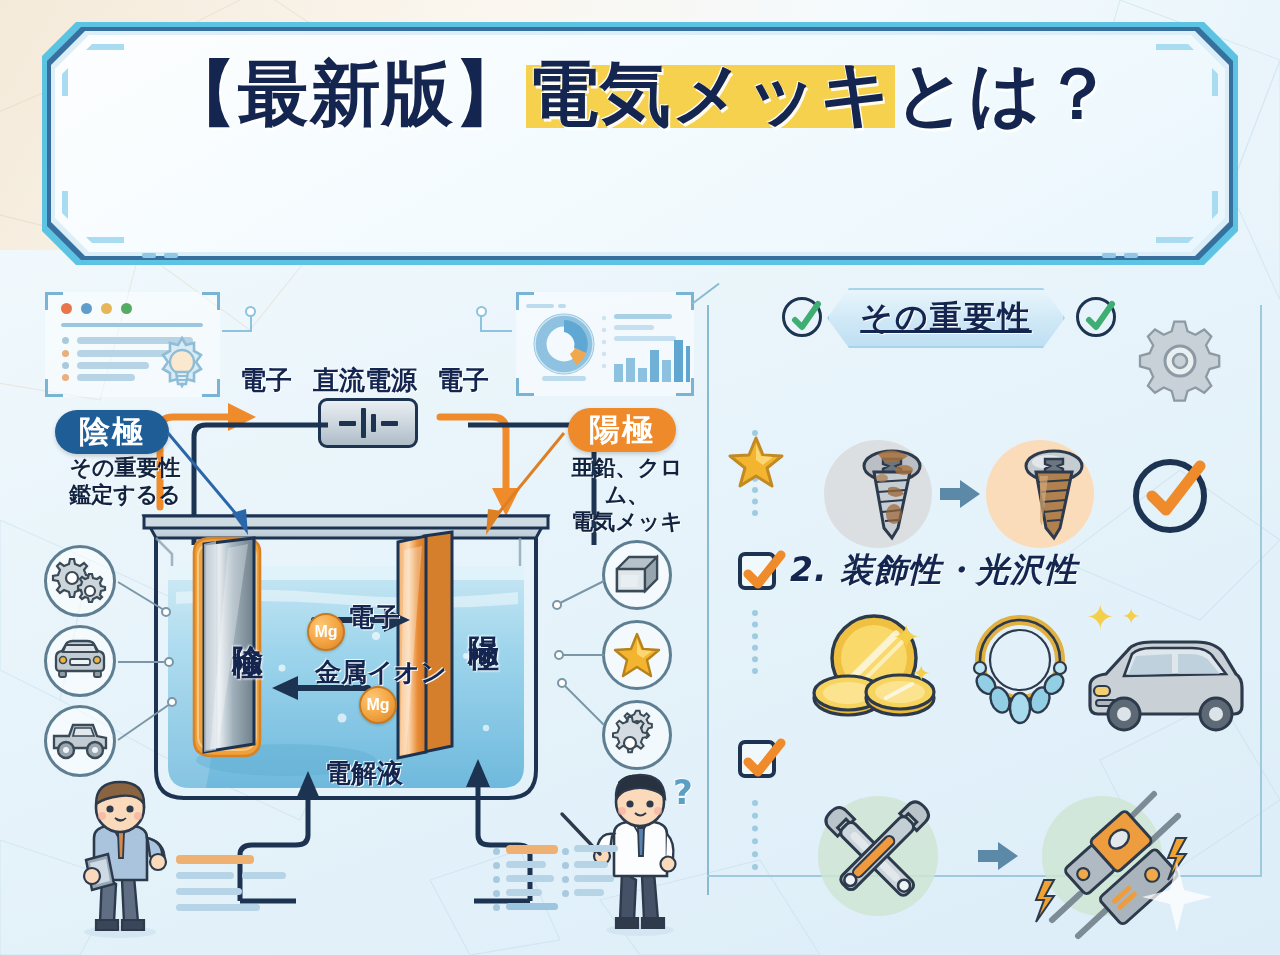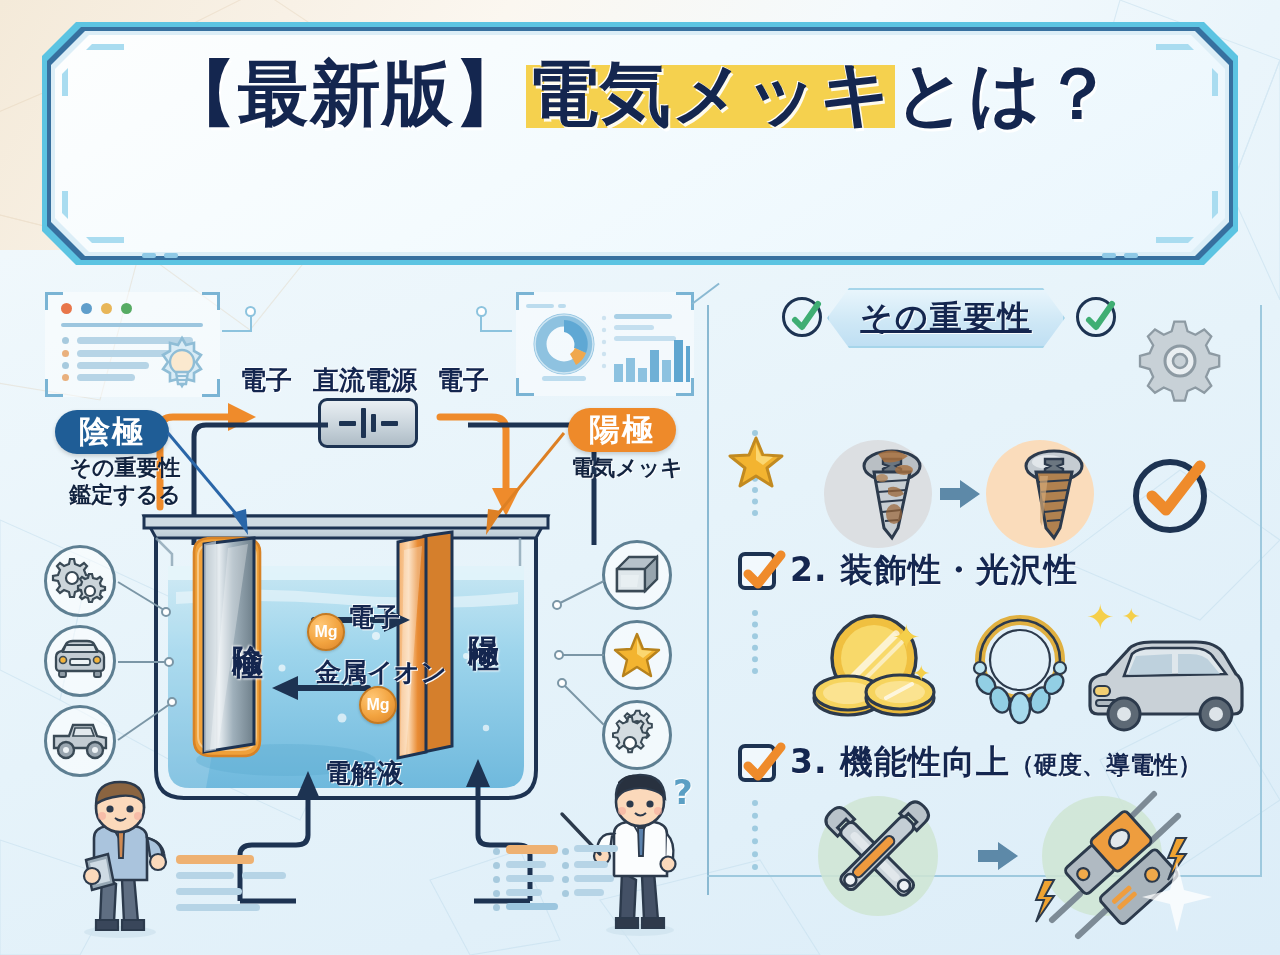--- a/index.html
+++ b/index.html
@@ -453,20 +453,21 @@
     <div>その重要性</div>
     <div>鑑定するる</div>
   </div>
   <svg style="position:absolute; left:166px; top:425px;" width="110" height="120">
     <path d="M2,8 L76,96" stroke="#2a66a8" stroke-width="3" fill="none"></path>
     <path d="M66,88 L82,110 L80,84 Z" fill="#2a66a8"></path>
   </svg>
 
   <div class="pill" id="pill-anode">陽極</div>
   <div class="cap" style="left:552px; top:455px; width:150px; text-align:center;">
+    <div>亜鉛、クロム、</div>
     <div>電気メッキ</div>
   </div>
   <svg style="position:absolute; left:460px; top:425px;" width="110" height="120">
     <path d="M104,8 L32,96" stroke="#dd8024" stroke-width="3" fill="none"></path>
     <path d="M42,86 L26,110 L28,84 Z" fill="#dd8024"></path>
   </svg>
 
   <div class="icon-circle" style="left:44px; top:545px; width:72px; height:72px;">
     <svg width="54" height="50">
       <g fill="#ccd5da" stroke="#3a4a56" stroke-width="2.2">
@@ -703,21 +704,21 @@
       <path d="M49,79 L62,78"></path>
     </g>
     <path d="M42,34 L50,34 L44,84 L42,80 Z" fill="#d3a877" opacity=".7"></path>
   </svg>
 
   <svg style="position:absolute; left:1126px; top:450px;" width="90" height="90">
     <circle cx="44" cy="46" r="34" fill="none" stroke="#1d3352" stroke-width="6"></circle>
     <path d="M26,46 L40,60 L74,16" fill="none" stroke="#ef8b2b" stroke-width="11" stroke-linecap="round" stroke-linejoin="round"></path>
   </svg>
 
-  <div class="imp-item" style="left:738px; top:548px;">
+  <div class="imp-item" style="left:738px; top:548px;font-style:italic;">
     <div class="chk">
       <svg width="56" height="56">
         <path d="M13,31 L23,41 L46,12" fill="none" stroke="#ef8b2b" stroke-width="9" stroke-linecap="round" stroke-linejoin="round"></path>
       </svg>
     </div>
     <div class="imp-text"><span>2.</span>&nbsp;<span>装飾性・光沢性</span></div>
   </div>
   <div class="dotted-rail" style="left:752px; top:610px; height:64px;"></div>
 
   <svg style="position:absolute; left:812px; top:612px;" width="128" height="116">
@@ -766,21 +767,20 @@
     <circle cx="132" cy="80" r="16" fill="#5d6975" stroke="#2c3a4c" stroke-width="3"></circle>
     <circle cx="132" cy="80" r="7" fill="#dde4e9"></circle>
   </svg>
 
   <div class="imp-item" style="left:738px; top:740px;">
     <div class="chk">
       <svg width="56" height="56">
         <path d="M13,31 L23,41 L46,12" fill="none" stroke="#ef8b2b" stroke-width="9" stroke-linecap="round" stroke-linejoin="round"></path>
       </svg>
     </div>
-    <div class="imp-text"><span>3.</span>&nbsp;<span>機能性向上</span><span class="sub">（硬度、導電性）</span></div>
   </div>
   <div class="dotted-rail" style="left:752px; top:800px; height:70px;"></div>
 
   <div class="blob" style="left:818px; top:796px; width:120px; height:120px; background:#cfe5d4; opacity:.85;"></div>
   <svg style="position:absolute; left:812px; top:790px;" width="136" height="132">
 
     <g transform="rotate(-45 68 66)">
       <path d="M52,10 Q52,0 64,0 Q76,0 76,10 L76,22 L70,22 L70,16 L58,16 L58,22 L52,22 Z" fill="#b9c3ca" stroke="#2c3a4c" stroke-width="3"></path>
       <rect x="55" y="20" width="18" height="92" rx="6" fill="#cdd6dc" stroke="#2c3a4c" stroke-width="3"></rect>
       <circle cx="64" cy="104" r="6" fill="#eef2f5" stroke="#2c3a4c" stroke-width="2.6"></circle>

